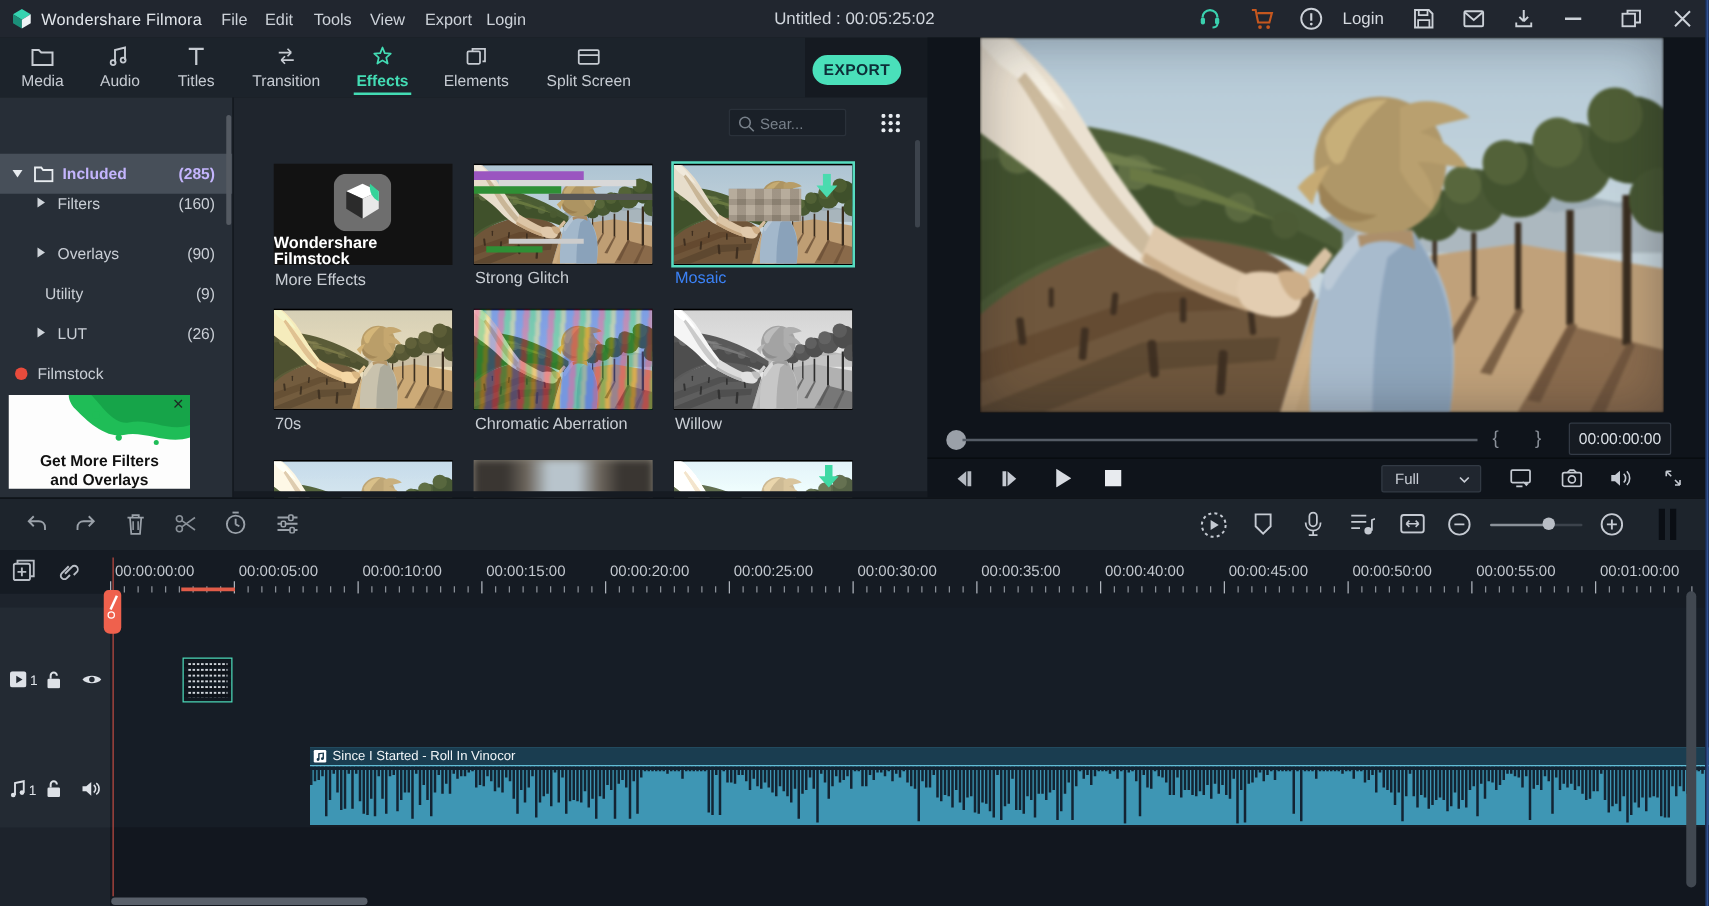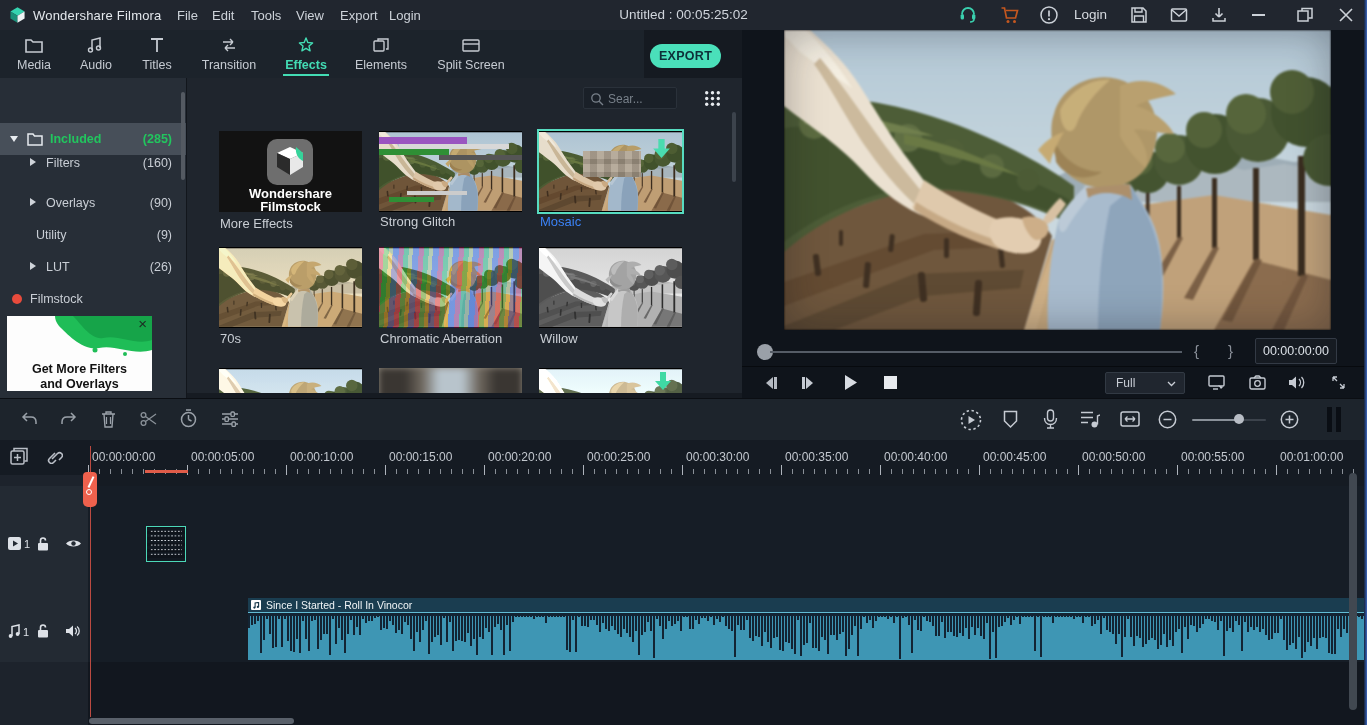--- a/index.html
+++ b/index.html
@@ -14,21 +14,21 @@
 .tico{position:absolute;top:5px;width:20px;height:20px}
 
 #tabbar{left:0;top:30px;width:644px;height:48px;background:#1c232b}
 .tab{position:absolute;top:6px;text-align:center;color:#c6cbd2;font-size:12.5px}
 .tab .ic{display:block;margin:0 auto 4px;width:20px;height:18px}
 .tab.active{color:#43dcb4}
 
 #sidebar{left:0;top:78px;width:186px;height:320px;background:#272e37;color:#c9ced5;font-size:12.5px}
 .srow{position:absolute;left:0;width:186px;height:32px;line-height:32px}
 .srow .cnt{position:absolute;right:14px;top:0}
-.srow.sel{background:#474f59;color:#22c55e;font-weight:bold}
+.srow.sel{background:#474f59;color:#c4b5fd;font-weight:bold}
 .tri{position:absolute;width:0;height:0}
 
 #gridpanel{left:186px;top:78px;width:556px;height:320px;background:#1f252d;border-left:1px solid #12161c}
 #searchbox{left:396px;top:9px;width:94px;height:22px;background:#1a2028;border:1px solid #2a313a;border-radius:2px;color:#78808a;font-size:12px}
 .thumb{position:absolute;width:143px;height:81px;overflow:hidden;background:#000}
 .tlabel{position:absolute;color:#c9ced4;font-size:13px}
 
 #preview{left:742px;top:30px;width:625px;height:368px;background:#0f141b}
 #vidwrap{left:42px;top:0;width:547px;height:300px;overflow:hidden;background:#000}
 #scrubrow{left:0;top:305px;width:625px;height:60px;color:#b9bec6}
@@ -382,21 +382,21 @@
   </svg>
 
   <div class="thumb" style="left:32px;top:53px;background:#121212">
     <svg class="abs" style="left:48px;top:8px" width="46" height="46" viewBox="0 0 46 46">
       <rect x="0" y="0" width="46" height="46" rx="10" fill="#6e6e6e"></rect>
       <path d="M23 8 L36 14 L23 20 L10 14 Z" fill="#fff"></path>
       <path d="M23 20 L36 14 L36 28 L23 36 Z" fill="#e8e8e8"></path>
       <path d="M23 20 L10 14 L10 28 L23 36 Z" fill="#2b2b2b"></path>
       <path d="M29 8 L36 14 L36 22 C31 20 28 14 29 8 Z" fill="#35d39a"></path>
     </svg>
-    <div class="abs" style="left:0;top:56px;width:143px;text-align:center;color:#fff;font-weight:bold;font-size:13px;line-height:13px">Wondershare<br>Filmstock</div>
+    <div class="abs" style="left:0;top:56px;width:143px;color:#fff;font-weight:bold;font-size:13px;line-height:13px">Wondershare<br>Filmstock</div>
   </div>
   <div class="tlabel" style="left:33px;top:138px">More Effects</div>
   <div class="thumb" style="left:192px;top:53px">
     <svg width="143" height="81" viewBox="0 0 547 300">
           <use href="#scene"></use>
         </svg>
     <div class="abs" style="left:0;top:6px;width:88px;height:7px;background:#9a55c0"></div>
     <div class="abs" style="left:20px;top:13px;width:110px;height:5px;background:#d8d8d8"></div>
     <div class="abs" style="left:0;top:18px;width:70px;height:6px;background:#2f8f35"></div>
     <div class="abs" style="left:60px;top:24px;width:83px;height:5px;background:#555"></div>

